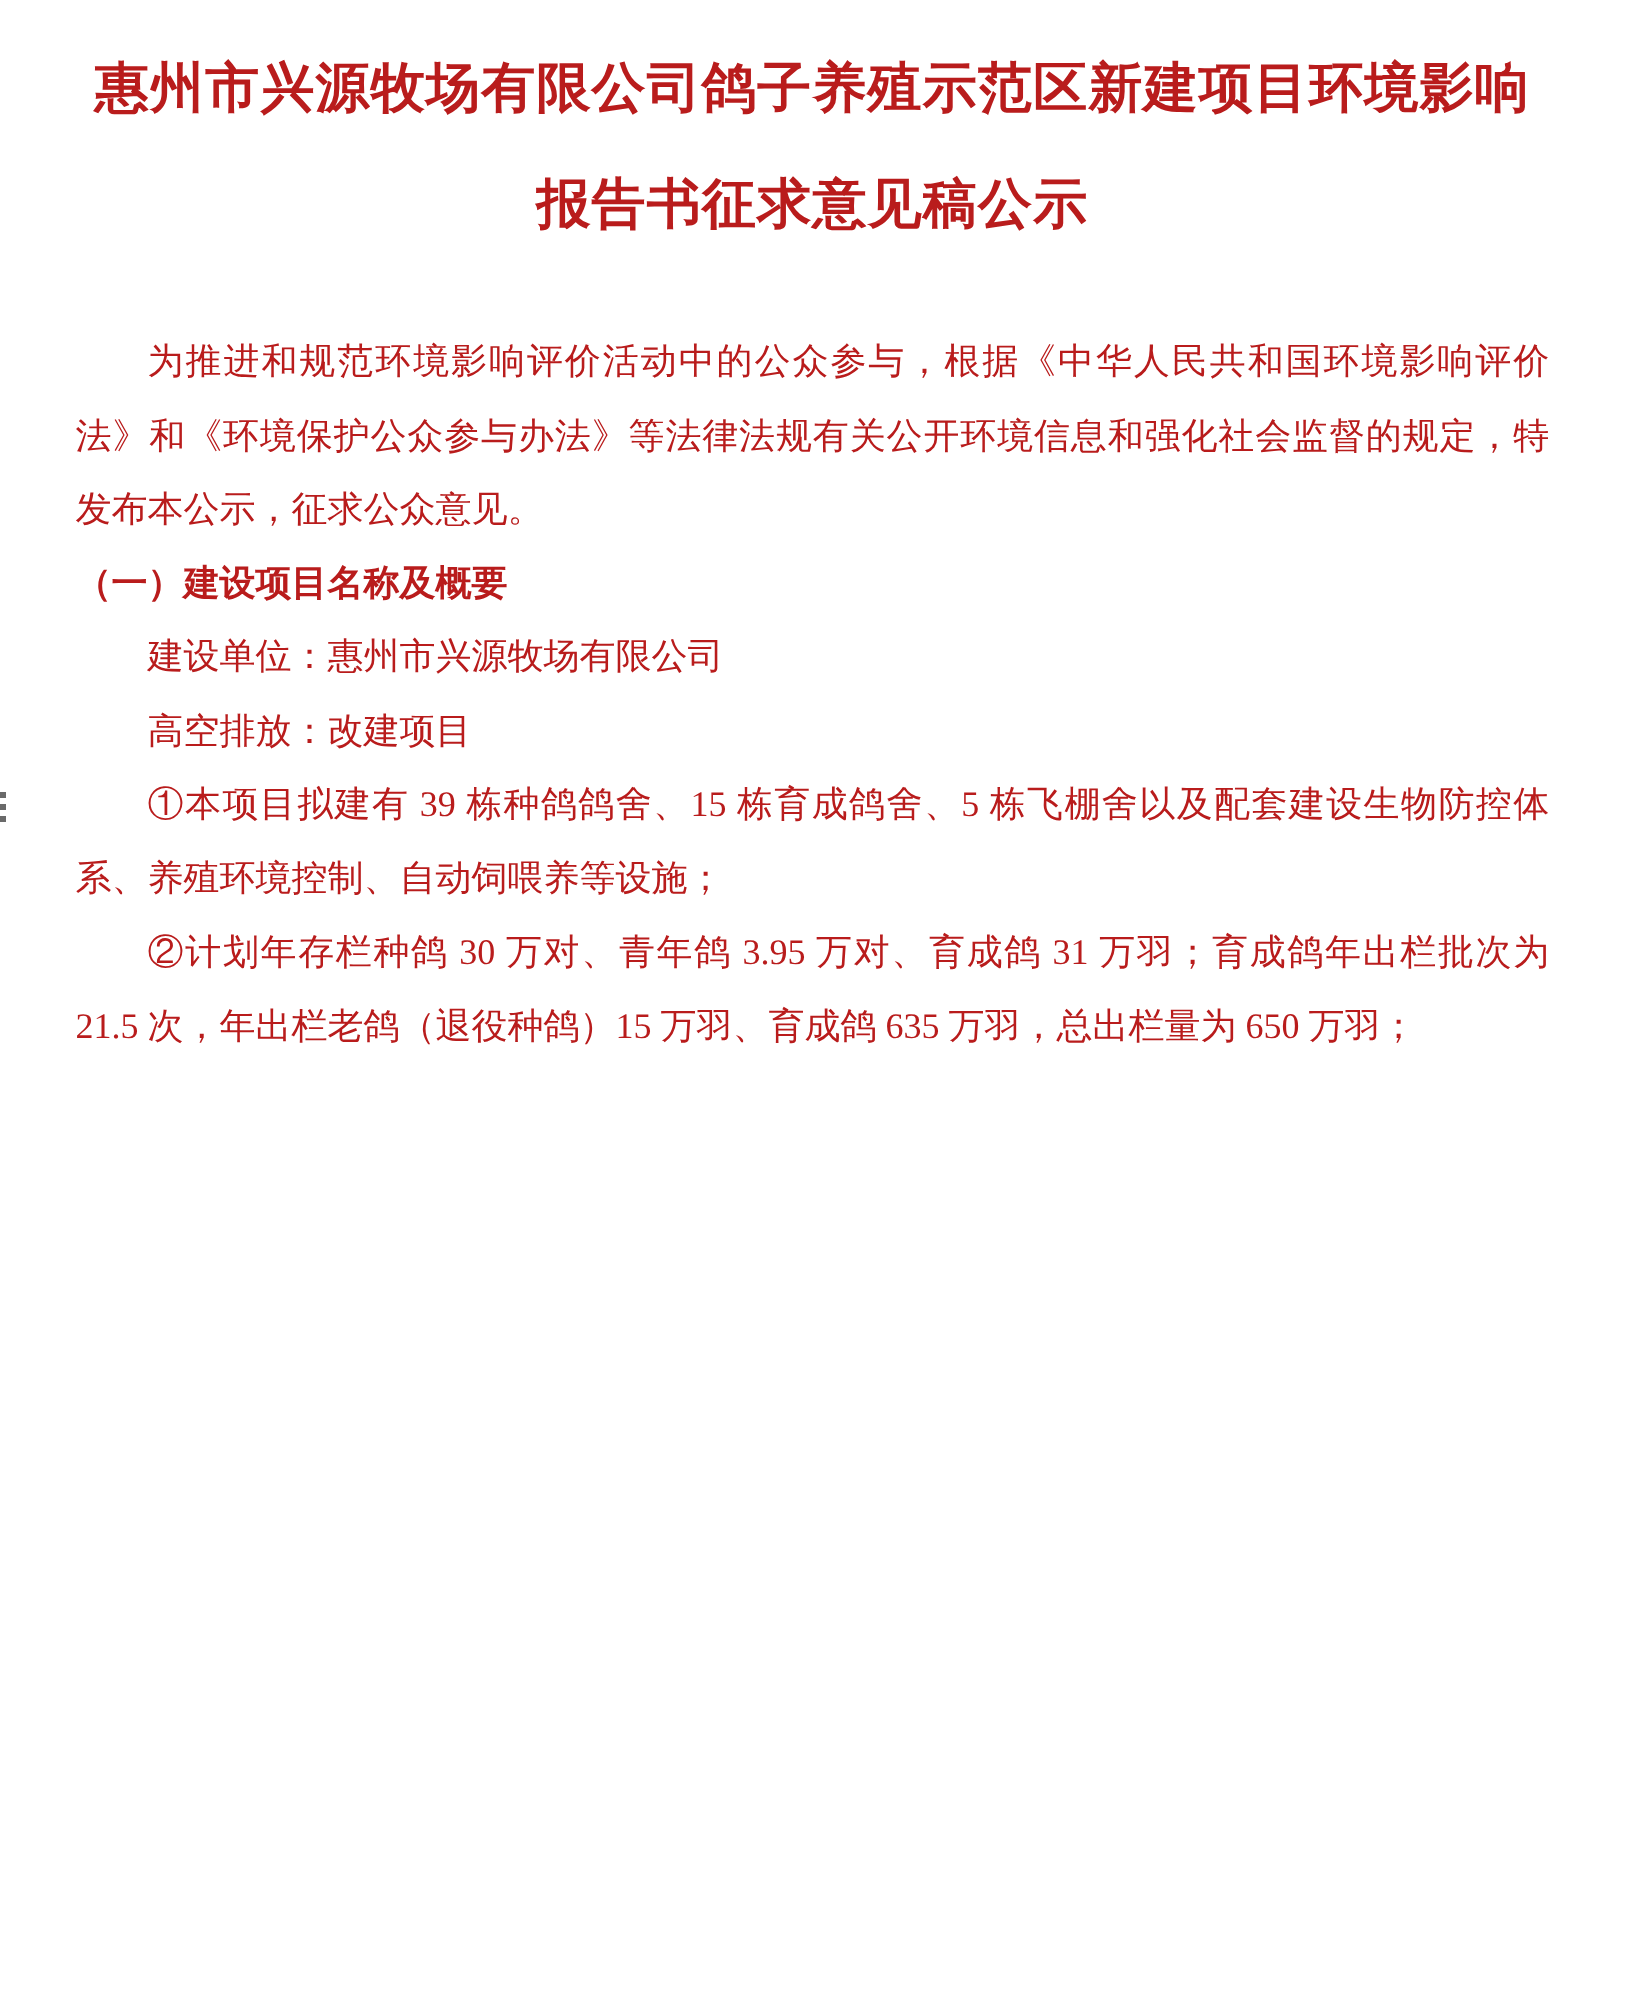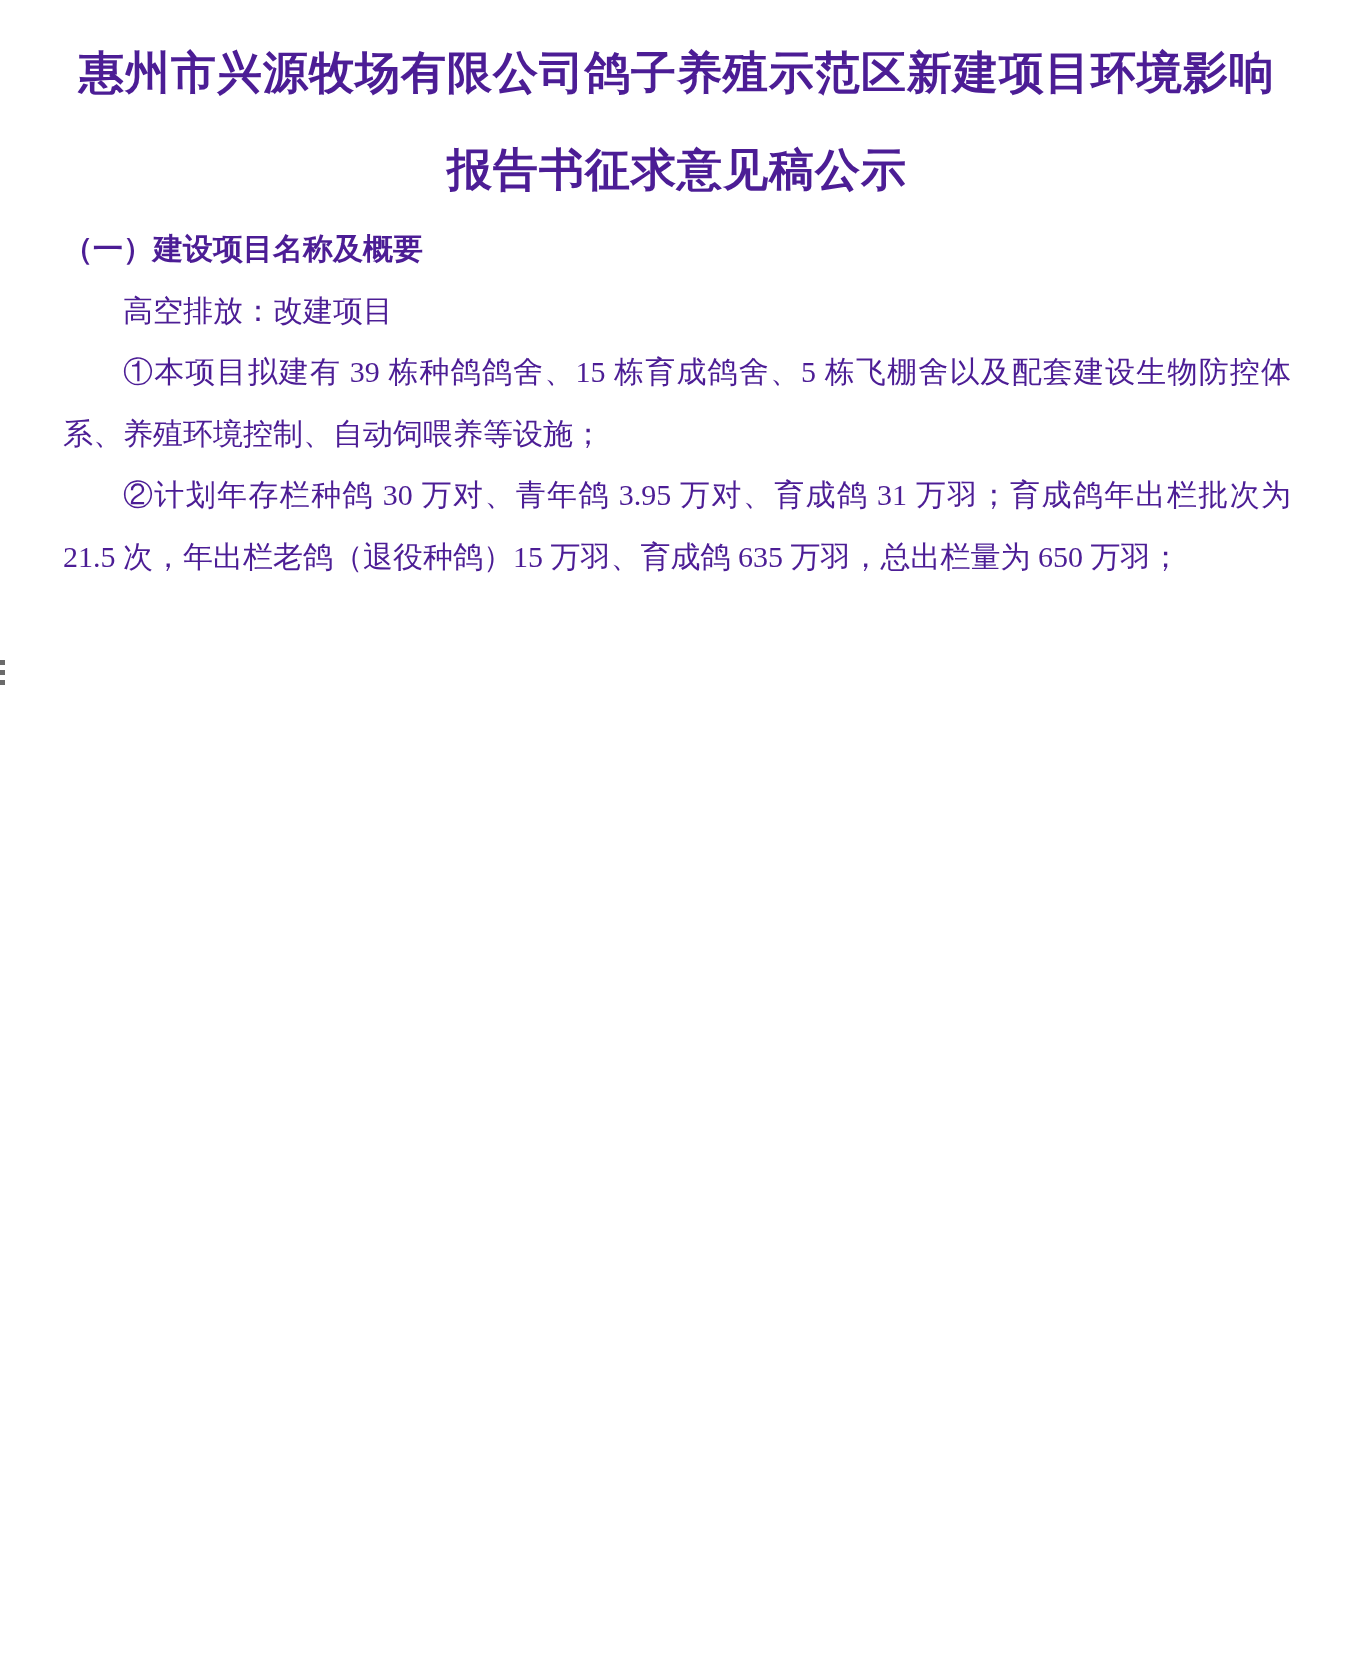--- a/index.html
+++ b/index.html
@@ -5,21 +5,21 @@
   html, body {
     margin: 0;
     padding: 0;
     background: #ffffff;
   }
   .page {
     position: relative;
     width: 1355px;
     height: 1674px;
     background: #ffffff;
-    color: #4c1d95;
+    color: #b91c1c;
     overflow: hidden;
     font-family: "Liberation Serif", "DejaVu Serif", serif;
   }
   .content {
     padding: 0 64px 0 63px;
   }
   .doc-title {
     margin: 24px 0 0 0;
     font-family: "Liberation Sans", "DejaVu Sans", sans-serif;
     font-weight: bold;
@@ -75,20 +75,22 @@
   </div>
 
   <div class="content">
 
     <h1 class="doc-title">
       <span class="title-line">惠州市兴源牧场有限公司鸽子养殖示范区新建项目环境影响</span>
       <span class="title-line">报告书征求意见稿公示</span>
     </h1>
 
     <div class="body-text">
+      <p class="indent first">为推进和规范环境影响评价活动中的公众参与，根据《中华人民共和国环境影响评价法》和《环境保护公众参与办法》等法律法规有关公开环境信息和强化社会监督的规定，特发布本公示，征求公众意见。</p>
       <p class="heading">（一）建设项目名称及概要</p>
+      <p class="indent">建设单位：惠州市兴源牧场有限公司</p>
       <p class="indent">高空排放：改建项目</p>
       <p class="indent">①本项目拟建有 39 栋种鸽鸽舍、15 栋育成鸽舍、5 栋飞棚舍以及配套建设生物防控体系、养殖环境控制、自动饲喂养等设施；</p>
       <p class="indent">②计划年存栏种鸽 30 万对、青年鸽 3.95 万对、育成鸽 31 万羽；育成鸽年出栏批次为 21.5 次，年出栏老鸽（退役种鸽）15 万羽、育成鸽 635 万羽，总出栏量为 650 万羽；</p>
     </div>
 
   </div>
 </div>
 
 </body></html>

